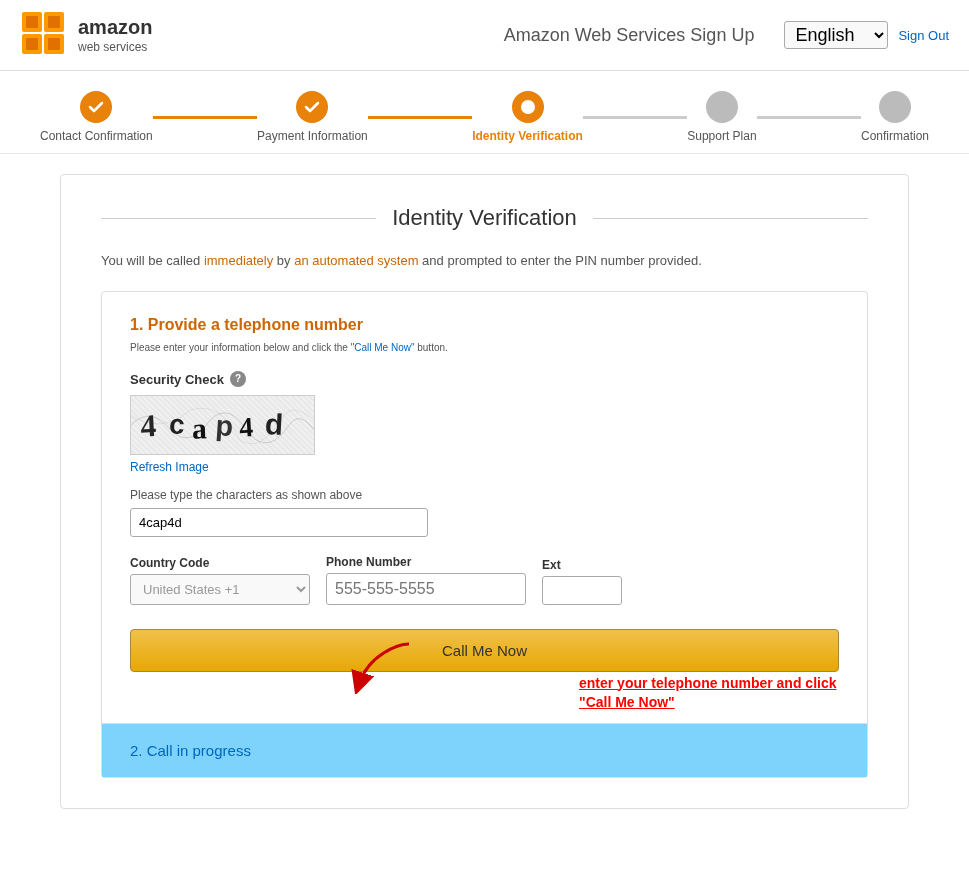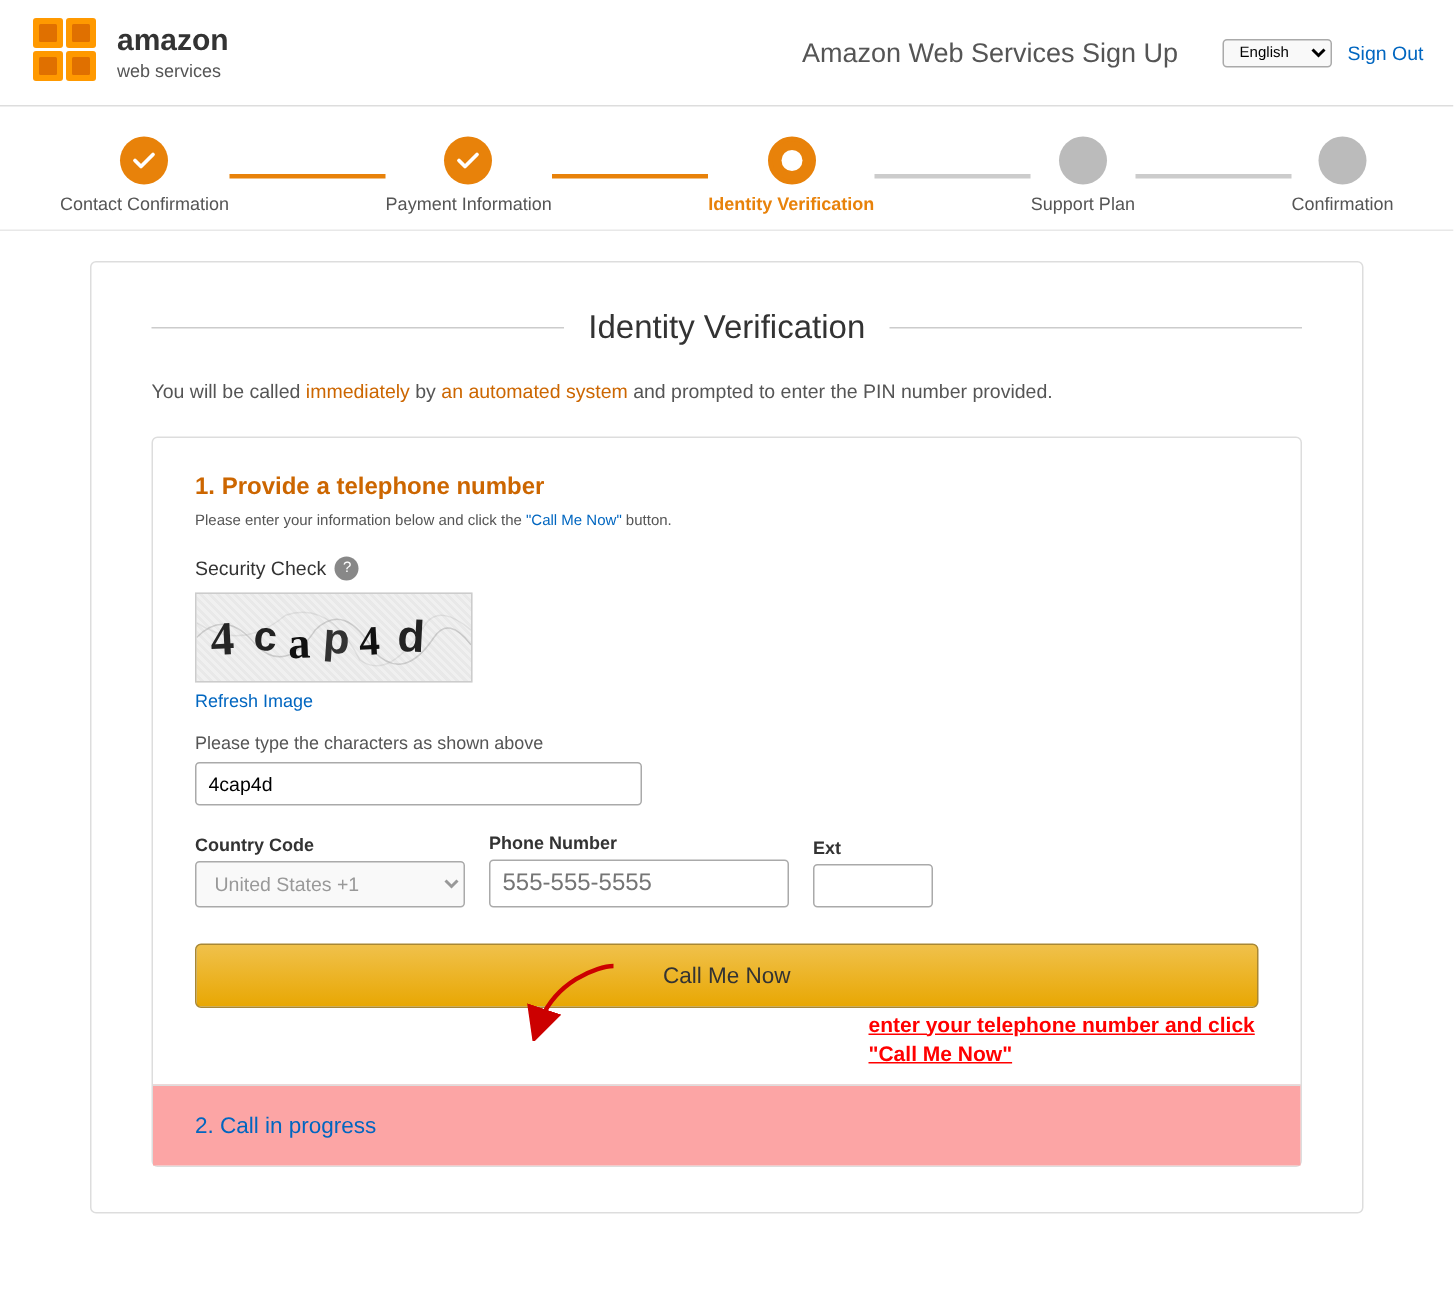--- a/index.html
+++ b/index.html
@@ -34,21 +34,21 @@
     }
     .header-title {
       font-size: 18px;
       color: #555;
       margin-right: 20px;
     }
     .lang-select {
       padding: 2px 6px;
       border: 1px solid #aaa;
       border-radius: 3px;
-      font-size: 10px;
+      font-size: 18px;
       background: #f9f9f9;
     }
     .sign-out-link {
       color: #0066c0;
       text-decoration: none;
       font-size: 13px;
     }
 
     
     .steps-container {
@@ -127,24 +127,24 @@
       margin-bottom: 8px;
     }
     .form-subtext {
       font-size: 10px;
       color: #555;
       margin-bottom: 18px;
     }
 
     .security-label {
       font-size: 13px;
-      font-weight: normal;
+      font-weight: bold;
       margin-bottom: 8px;
       display: flex;
-      align-items: center;
+      align-items: flex-end;
       gap: 6px;
     }
     .help-icon {
       width: 16px;
       height: 16px;
       border-radius: 50%;
       background: #888;
       color: white;
       font-size: 10px;
       display: inline-flex;
@@ -259,21 +259,21 @@
       color: red;
       font-size: 14px;
       font-weight: bold;
       text-decoration: underline;
       line-height: 1.4;
       max-width: 260px;
     }
 
     
     .call-progress-section {
-      background: #fca5a5;
+      background: #7dd3fc;
       margin: 0 -28px -24px;
       padding: 18px 28px;
       border-top: 1px solid #ddd;
     }
     .call-progress-title {
       font-size: 15px;
       color: #0066c0;
     }
 
     

